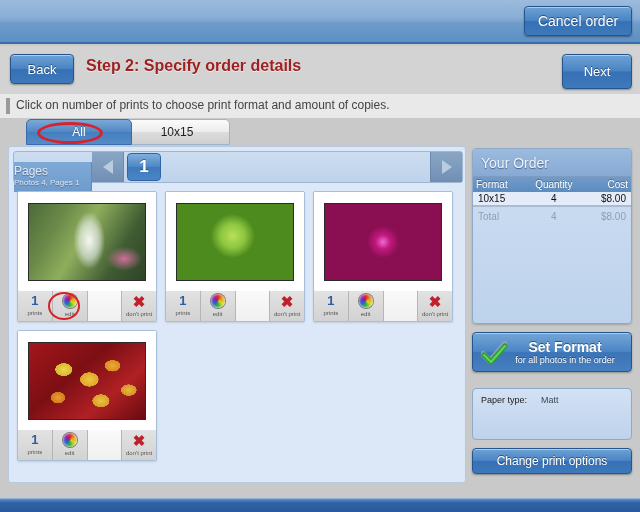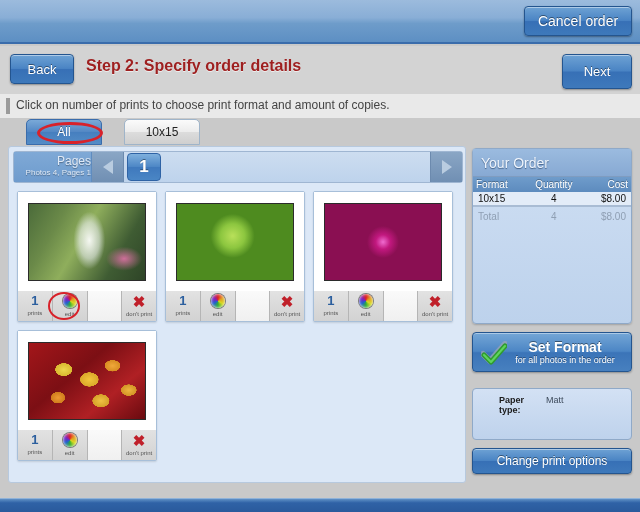--- a/index.html
+++ b/index.html
@@ -45,21 +45,21 @@
   }
 
   
   .hintbar { position: absolute; left: 0; top: 94px; width: 640px; height: 24px; background: #e9e9e9; }
   .hintbar .mark { position: absolute; left: 6px; top: 4px; width: 4px; height: 16px; background: #9b9b9b; }
   #hint-text { position: absolute; left: 16px; top: 4px; font-size: 12px; color: #444; }
 
   
   .tabs { position: absolute; left: 0; top: 119px; width: 470px; height: 27px; }
   .tab {
-    position: absolute; top: 0; height: 26px; width: 76px;
+    position: absolute; top: 0; height: 26px; width: 106px;
     display: flex; align-items: center; justify-content: center;
     font-size: 12px; border: 1px solid #9fb4c9;
     border-radius: 5px 5px 0 0; cursor: pointer; user-select: none;
   }
   .tab.active {
     left: 26px; color: #fff; text-shadow: 0 -1px 0 rgba(0,0,0,.4);
     background: linear-gradient(to bottom, #7aa9d8 0%, #5287c4 50%, #467fbf 52%, #538cc6 100%);
     border-color: #3a6cab; z-index: 3;
   }
   .tab.inactive {
@@ -79,24 +79,24 @@
     background: #dce8f7; border: 1px solid #b7c9de; border-radius: 3px;
   }
 
   
   .pagesbar {
     position: absolute; left: 4px; top: 4px; width: 450px; height: 32px;
     background: linear-gradient(to bottom, #cdddf0 0%, #bed3ec 100%);
     border: 1px solid #9fb6d2; border-radius: 3px;
   }
   .pages-label {
-    position: absolute; left: 0; top: 0; width: 78px; height: 30px;
+    position: absolute; left: 0; top: 10px; width: 78px; height: 30px;
     background: linear-gradient(to bottom, #7fa9d6 0%, #6e9bcd 100%);
     border-right: 1px solid #5f8cc0;
-    color: #dfe9f6; text-align: right; text-shadow: 0 1px 1px rgba(0,0,0,.35);
+    color: #dfe9f6; text-align: left; text-shadow: 0 1px 1px rgba(0,0,0,.35);
   }
   .pages-label .l1 { font-size: 12px; margin-top: 2px; }
   .pages-label .l2 { font-size: 8px; }
   .navarrow {
     position: absolute; top: 0; width: 32px; height: 30px;
     background: linear-gradient(to bottom, #8aa6c5 0%, #708fb3 100%);
     display: flex; align-items: center; justify-content: center; cursor: pointer;
   }
   #nav-prev { left: 78px; border-right: 1px solid #6c8aae; }
   #nav-next { right: 0; border-left: 1px solid #6c8aae; }
@@ -217,21 +217,21 @@
   #set-format .sf2 { font-size: 9px; margin-left: 26px; }
   .check { position: absolute; left: 8px; top: 8px; width: 26px; height: 24px; }
 
   .options-box {
     margin-top: 16px; width: 160px; height: 52px;
     background: linear-gradient(to bottom, #d3e1f4 0%, #bed2ec 100%);
     border: 1px solid #8fa9c8; border-radius: 4px; padding: 6px 8px;
     font-size: 9px;
   }
   .optrow { display: flex; margin-bottom: 4px; }
-  .optkey { width: 47px; font-weight: bold; color: #1a1a1a; margin-left: 18px; }
+  .optkey { width: 60px; font-weight: normal; color: #1a1a1a; }
   .optval { color: #3d4b5c; }
   #change-options {
     margin-top: 8px; width: 160px; height: 26px; font-size: 12px;
   }
 
   
   .bottombar {
     position: absolute; left: 0; bottom: 0; width: 640px; height: 14px;
     background: linear-gradient(to bottom, #5f90c6 0%, #2f62a6 30%, #2a5a9c 100%);
     border-top: 1px solid #8fb2d8;

